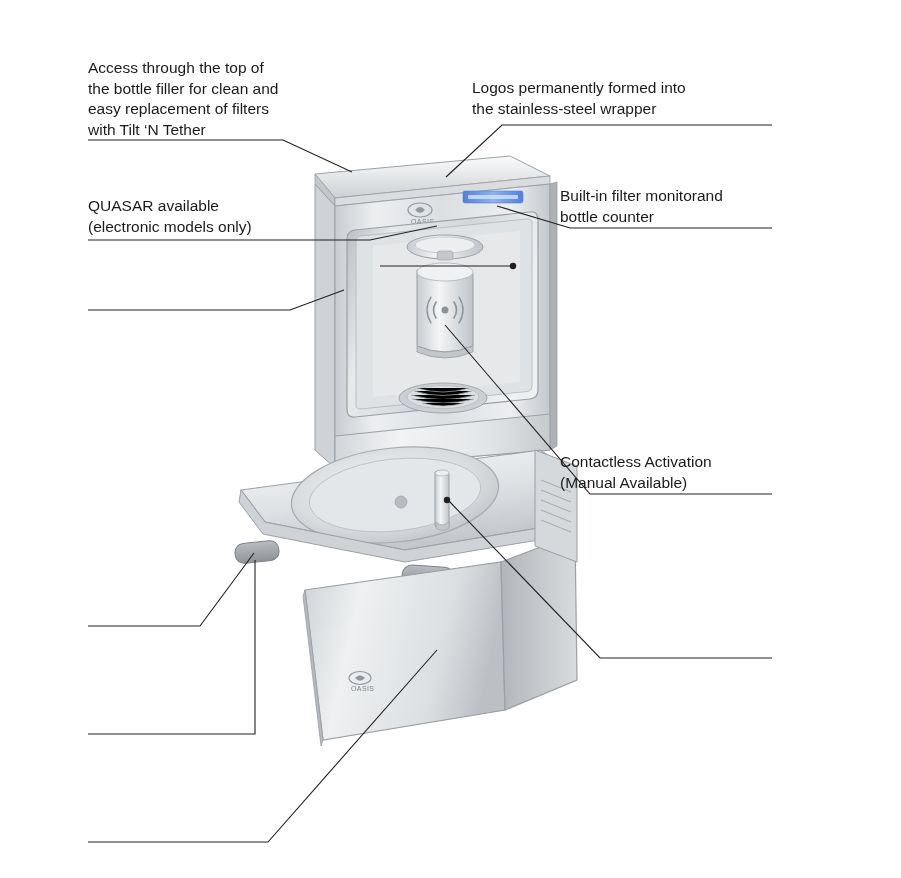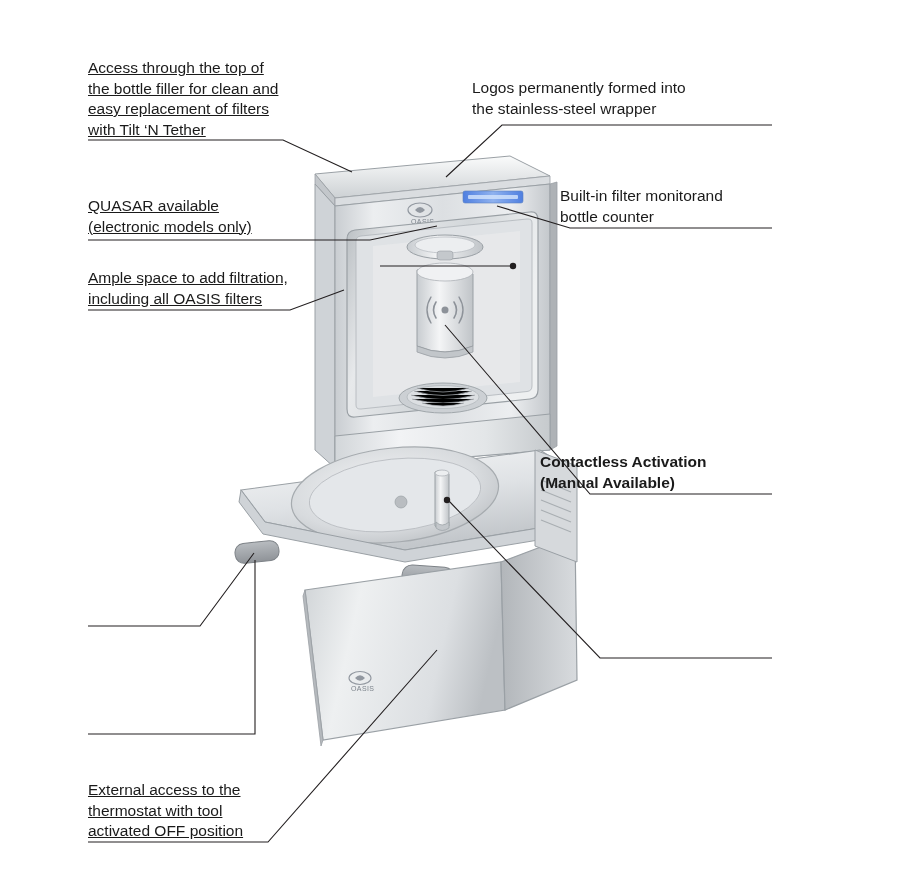--- a/index.html
+++ b/index.html
@@ -15,21 +15,21 @@
     font-family: "Liberation Sans", sans-serif;
     overflow: hidden;
   }
   .callout {
     position: absolute;
     font-size: 15.5px;
     line-height: 20.5px;
     color: #1a1a1a;
     white-space: pre-line;
   }
-  .callout.left  { text-align: left; text-decoration: underline; }
+  .callout.left  { text-align: left; }
   .callout.right { text-align: left; }
 
   svg.lines {
     position: absolute;
     left: 0; top: 0;
     width: 901px; height: 878px;
     pointer-events: none;
   }
 
   
@@ -269,21 +269,16 @@
   <div class="callout left" style="left:88px;  top:58px;  width:236px;">Access through the top of
 the bottle filler for clean and
 easy replacement of filters
 with Tilt ‘N Tether</div>
   <div class="callout right" style="left:472px; top:78px;  width:300px;">Logos permanently formed into
 the stainless-steel wrapper</div>
   <div class="callout left" style="left:88px;  top:196px; width:236px;">QUASAR available
 (electronic models only)</div>
   <div class="callout right" style="left:560px; top:186px; width:212px;">Built-in filter monitorand
 bottle counter</div>
-  <div class="callout left" style="left:88px;  top:268px; width:250px;">Ample space to add filtration,
-including all OASIS filters</div>
-  <div class="callout right" style="left:540px; top:452px; width:212px;font-weight:bold;">Contactless Activation
+  <div class="callout right" style="left:560px; top:452px; width:212px;">Contactless Activation
 (Manual Available)</div>
-  <div class="callout left" style="left:88px;  top:780px; width:250px;">External access to the
-thermostat with tool
-activated OFF position</div>
 
 </div>
 
 </body></html>

